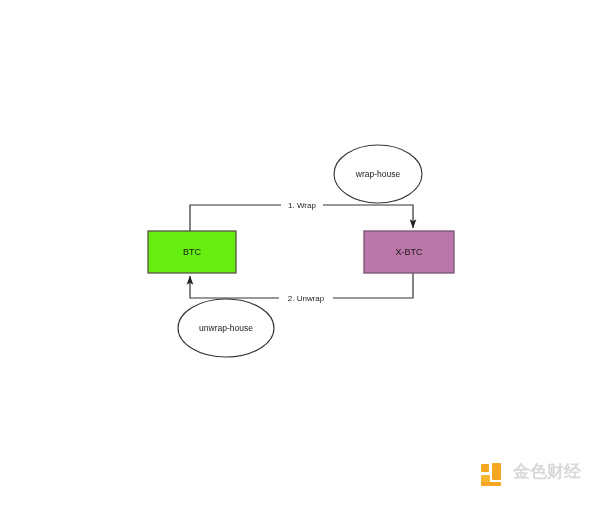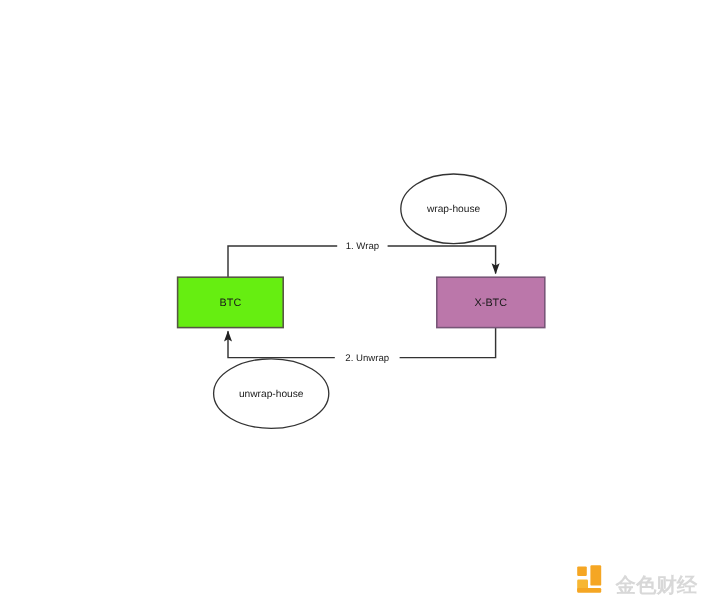--- a/index.html
+++ b/index.html
@@ -57,21 +57,21 @@
   }
 
   
   #watermark {
     position: absolute;
     left: 481px;
     top: 463px;
     width: 110px;
     height: 34px;
     display: flex;
-    align-items: flex-end;
+    align-items: flex-start;
     gap: 6px;
   }
   .wm-mark {
     position: relative;
     width: 26px;
     height: 26px;
     flex: 0 0 auto;
   }
   .wm-sq-a {
     position: absolute;

